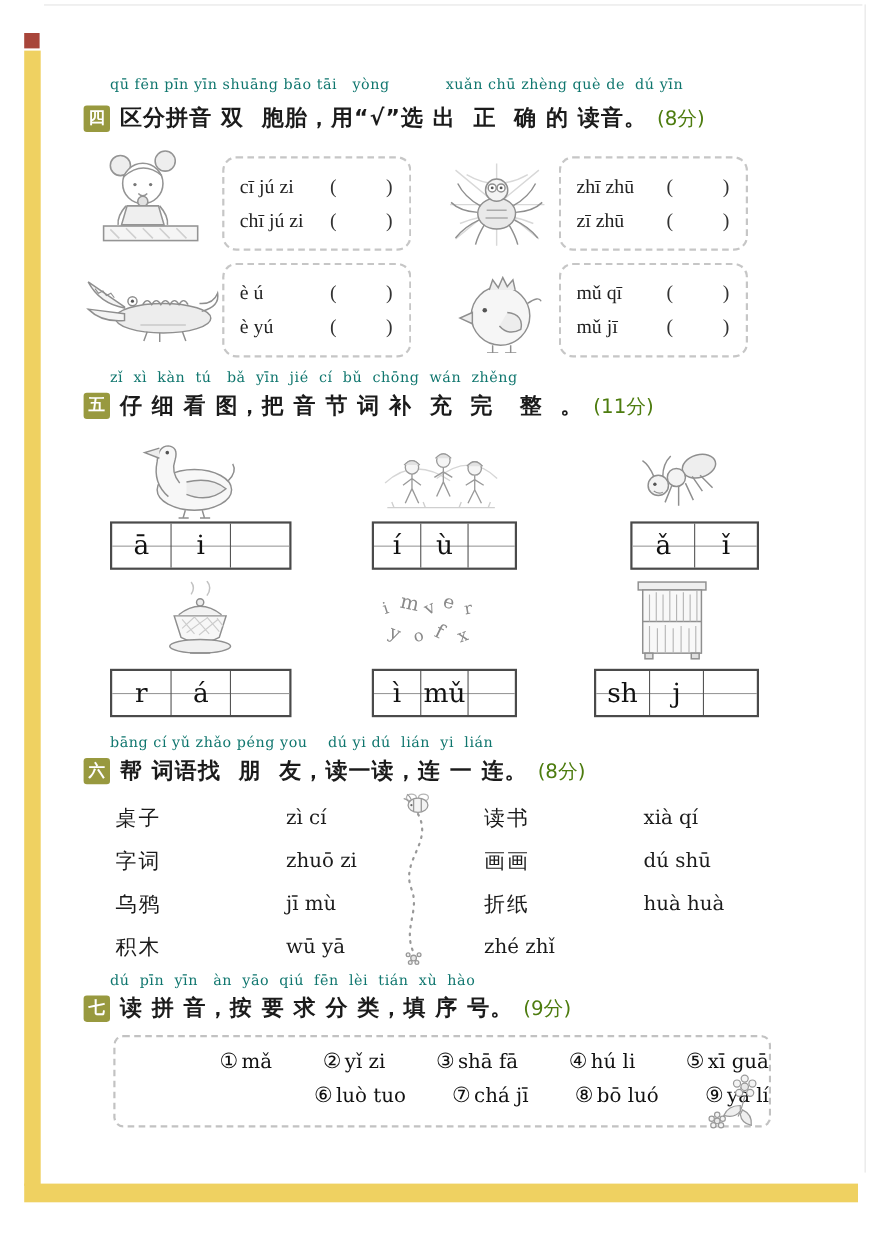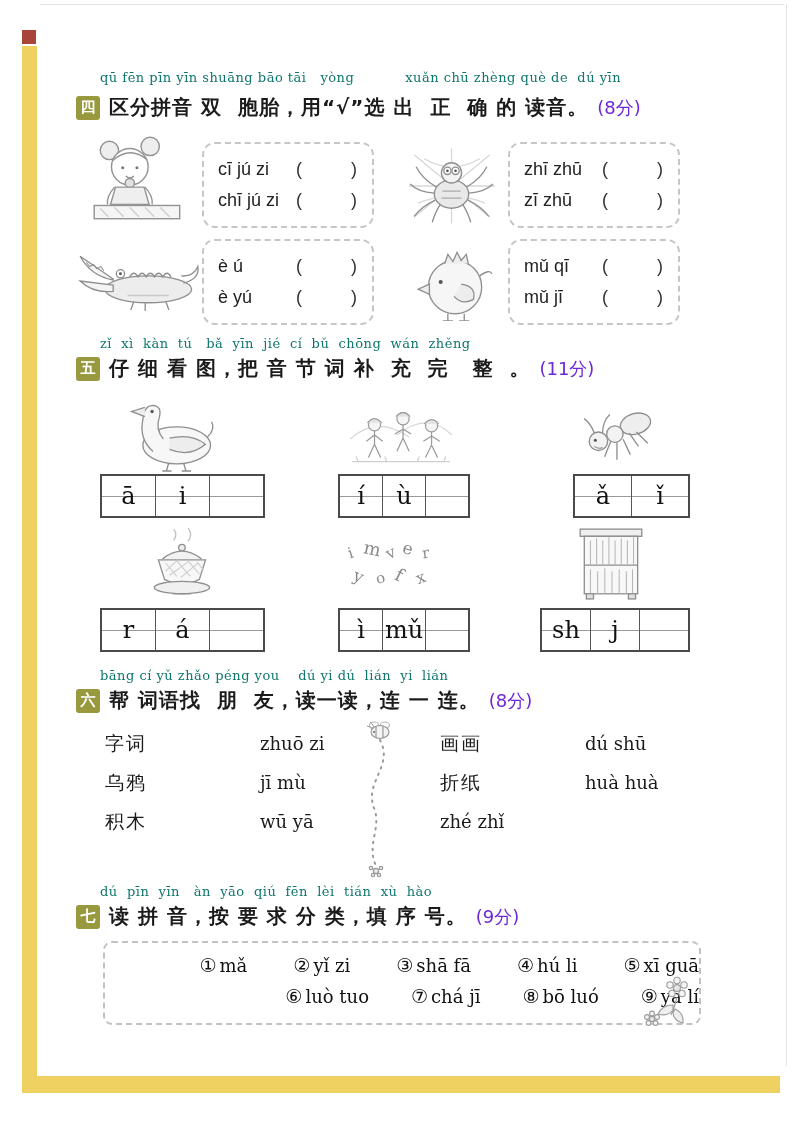--- a/index.html
+++ b/index.html
@@ -18,32 +18,32 @@
     position:absolute; font-family:"DejaVu Serif", serif; font-size:13px;
     color:#0f766e; white-space:pre; letter-spacing:0.5px;
   }
   .title-row { position:absolute; display:flex; align-items:center; gap:9px; }
   .badge {
     width:24px; height:24px; background:#98993f; color:#fff; border-radius:3px;
     display:flex; align-items:center; justify-content:center;
     font-size:15px; font-weight:bold; flex:0 0 auto;
   }
   .title { font-size:20px; font-weight:bold; letter-spacing:1px; white-space:pre; }
-  .score { font-size:18px; color:#6d28d9; }
+  .score { font-size:18px; color:#4d7c0f; }
 
   .illu { position:absolute; }
   .illu svg { width:100%; height:100%; display:block; }
 
   .opt-box {
     position:absolute; width:172px; height:86px; box-sizing:border-box;
     border:2px dashed #c6c6c6; border-radius:13px; padding:10px 14px;
     display:flex; flex-direction:column; justify-content:space-around;
   }
   .opt-row { display:flex; justify-content:space-between; align-items:center;
-    font-family:Liberation Sans, sans-serif; font-size:18px; color:#222; }
+    font-family:Liberation Serif, serif; font-size:18px; color:#222; }
   .paren { white-space:pre; letter-spacing:1px; color:#333; }
 
   .pgrid { position:absolute; height:44px; border:2px solid #4a4a4a; box-sizing:border-box;
     display:flex; background:#fff; }
   .pgrid .midline { position:absolute; left:0; right:0; top:50%; height:1px; background:#9a9a9a; }
   .pgrid .cell {
     flex:1; position:relative; z-index:1; border-right:1.5px solid #555;
     display:flex; align-items:center; justify-content:center;
     font-family:"DejaVu Serif", serif; font-size:24px; color:#111;
   }
@@ -324,20 +324,26 @@
   </div>
 
   <div class="pinyin-line" style="left:100px; top:668px;">bāng cí yǔ zhǎo péng you    dú yi dú  lián  yi  lián</div>
   <div class="title-row" style="left:76px; top:687px;">
     <span class="badge">六</span>
     <span class="title">帮 词语找  朋  友，读一读，连 一 连。</span>
     <span class="score">(8分)</span>
   </div>
 
   <div class="match-area" style="left:105px; top:724px; width:595px;">
+    <div class="match-row">
+      <span class="mc1">桌子</span>
+      <span class="mc2">zì cí</span>
+      <span class="mc3">读书</span>
+      <span class="mc4">xià qí</span>
+    </div>
     <div class="match-row">
       <span class="mc1">字词</span>
       <span class="mc2">zhuō zi</span>
       <span class="mc3">画画</span>
       <span class="mc4">dú shū</span>
     </div>
     <div class="match-row">
       <span class="mc1">乌鸦</span>
       <span class="mc2">jī mù</span>
       <span class="mc3">折纸</span>

